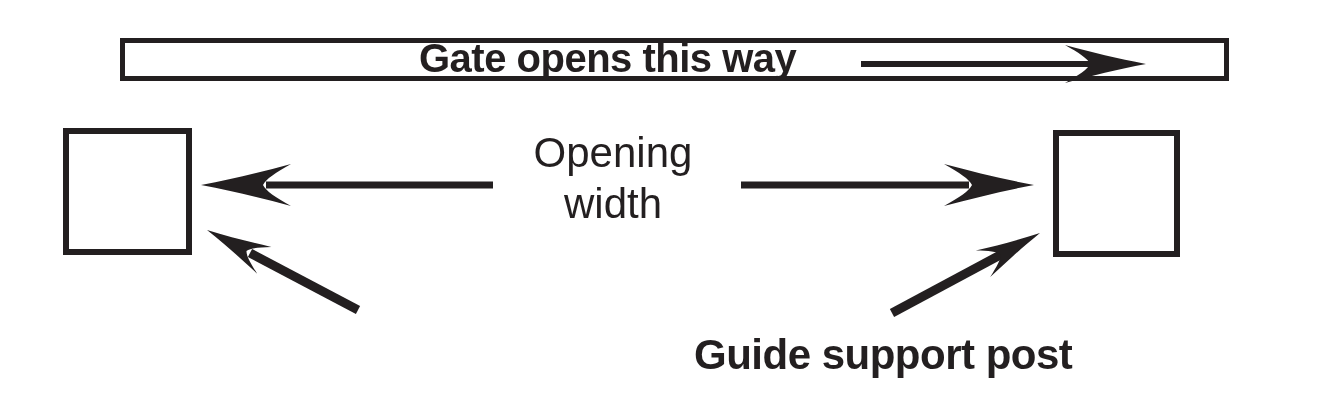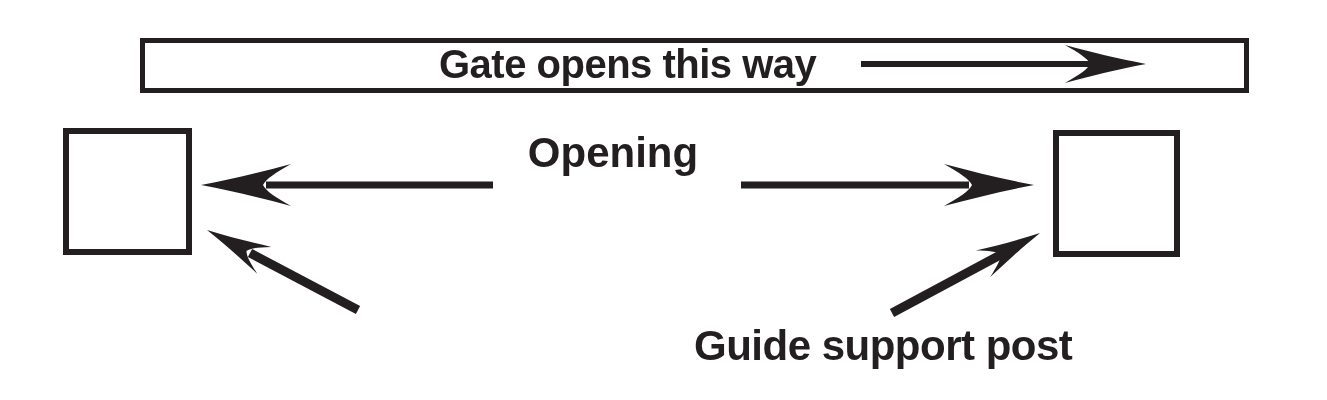--- a/index.html
+++ b/index.html
@@ -12,22 +12,22 @@
     width: 1327px;
     height: 400px;
     background: var(--bg);
     overflow: hidden;
     color: var(--ink);
   }
 
   
   .banner {
     position: absolute;
-    left: 140px; top: 38px;
-    width: 1109px; height: 55px;
+    left: 120px; top: 38px;
+    width: 1109px; height: 43px;
     border: 5px solid var(--ink);
     background: var(--bg);
     text-align: center;
   }
   .banner-label {
     position: absolute;
     left: 294px; top: 50%;
     transform: translateY(-53%);
     font-size: 40px;
     font-weight: bold;
@@ -45,38 +45,38 @@
   .post-left  { left: 63px;   top: 128px; width: 129px; height: 127px; }
   .post-right { left: 1053px; top: 130px; width: 127px; height: 127px; }
 
   
   .opening-label {
     position: absolute;
     left: 463px; top: 127px;
     width: 300px;
     text-align: center;
     font-size: 42px;
-    font-weight: bold;
+    font-weight: normal;
     line-height: 51px;
     color: var(--ink);
     pointer-events: none;
   }
 
   
   .callout-label {
     position: absolute;
     font-size: 42px;
     font-weight: bold;
     letter-spacing: -0.5px;
     white-space: nowrap;
     line-height: 44px;
     color: var(--ink);
   }
   .callout-left  { left: 218px; top: 317px; }
-  .callout-right { left: 694px; top: 324px; }
+  .callout-right { left: 694px; top: 333px; }
 
   
   .arrow-layer {
     position: absolute;
     left: 0; top: 0;
     width: 1327px; height: 400px;
     pointer-events: none;
   }
   .arrow-layer .shaft { stroke: var(--ink); fill: none; }
   .arrow-layer .head  { fill: var(--ink); stroke: none; }
@@ -89,20 +89,21 @@
   <div class="banner">
     <span class="banner-label">Gate opens this way</span>
   </div>
 
   <div class="post post-left"></div>
 
   <div class="post post-right"></div>
 
   <div class="opening-label">
     <div>Opening</div>
+    <div>width</div>
   </div>
 
 
   <div class="callout-label callout-right">Guide support post</div>
 
   <svg class="arrow-layer" viewBox="0 0 1327 400" xmlns="http://www.w3.org/2000/svg">
     <defs>
 
       <path id="arrowhead" d="M0,0 C-32,-6 -60,-13 -90,-21 C-74,-12 -65,-6 -62,0 C-65,6 -74,12 -90,21 C-60,13 -32,6 0,0 Z"></path>
     </defs>

